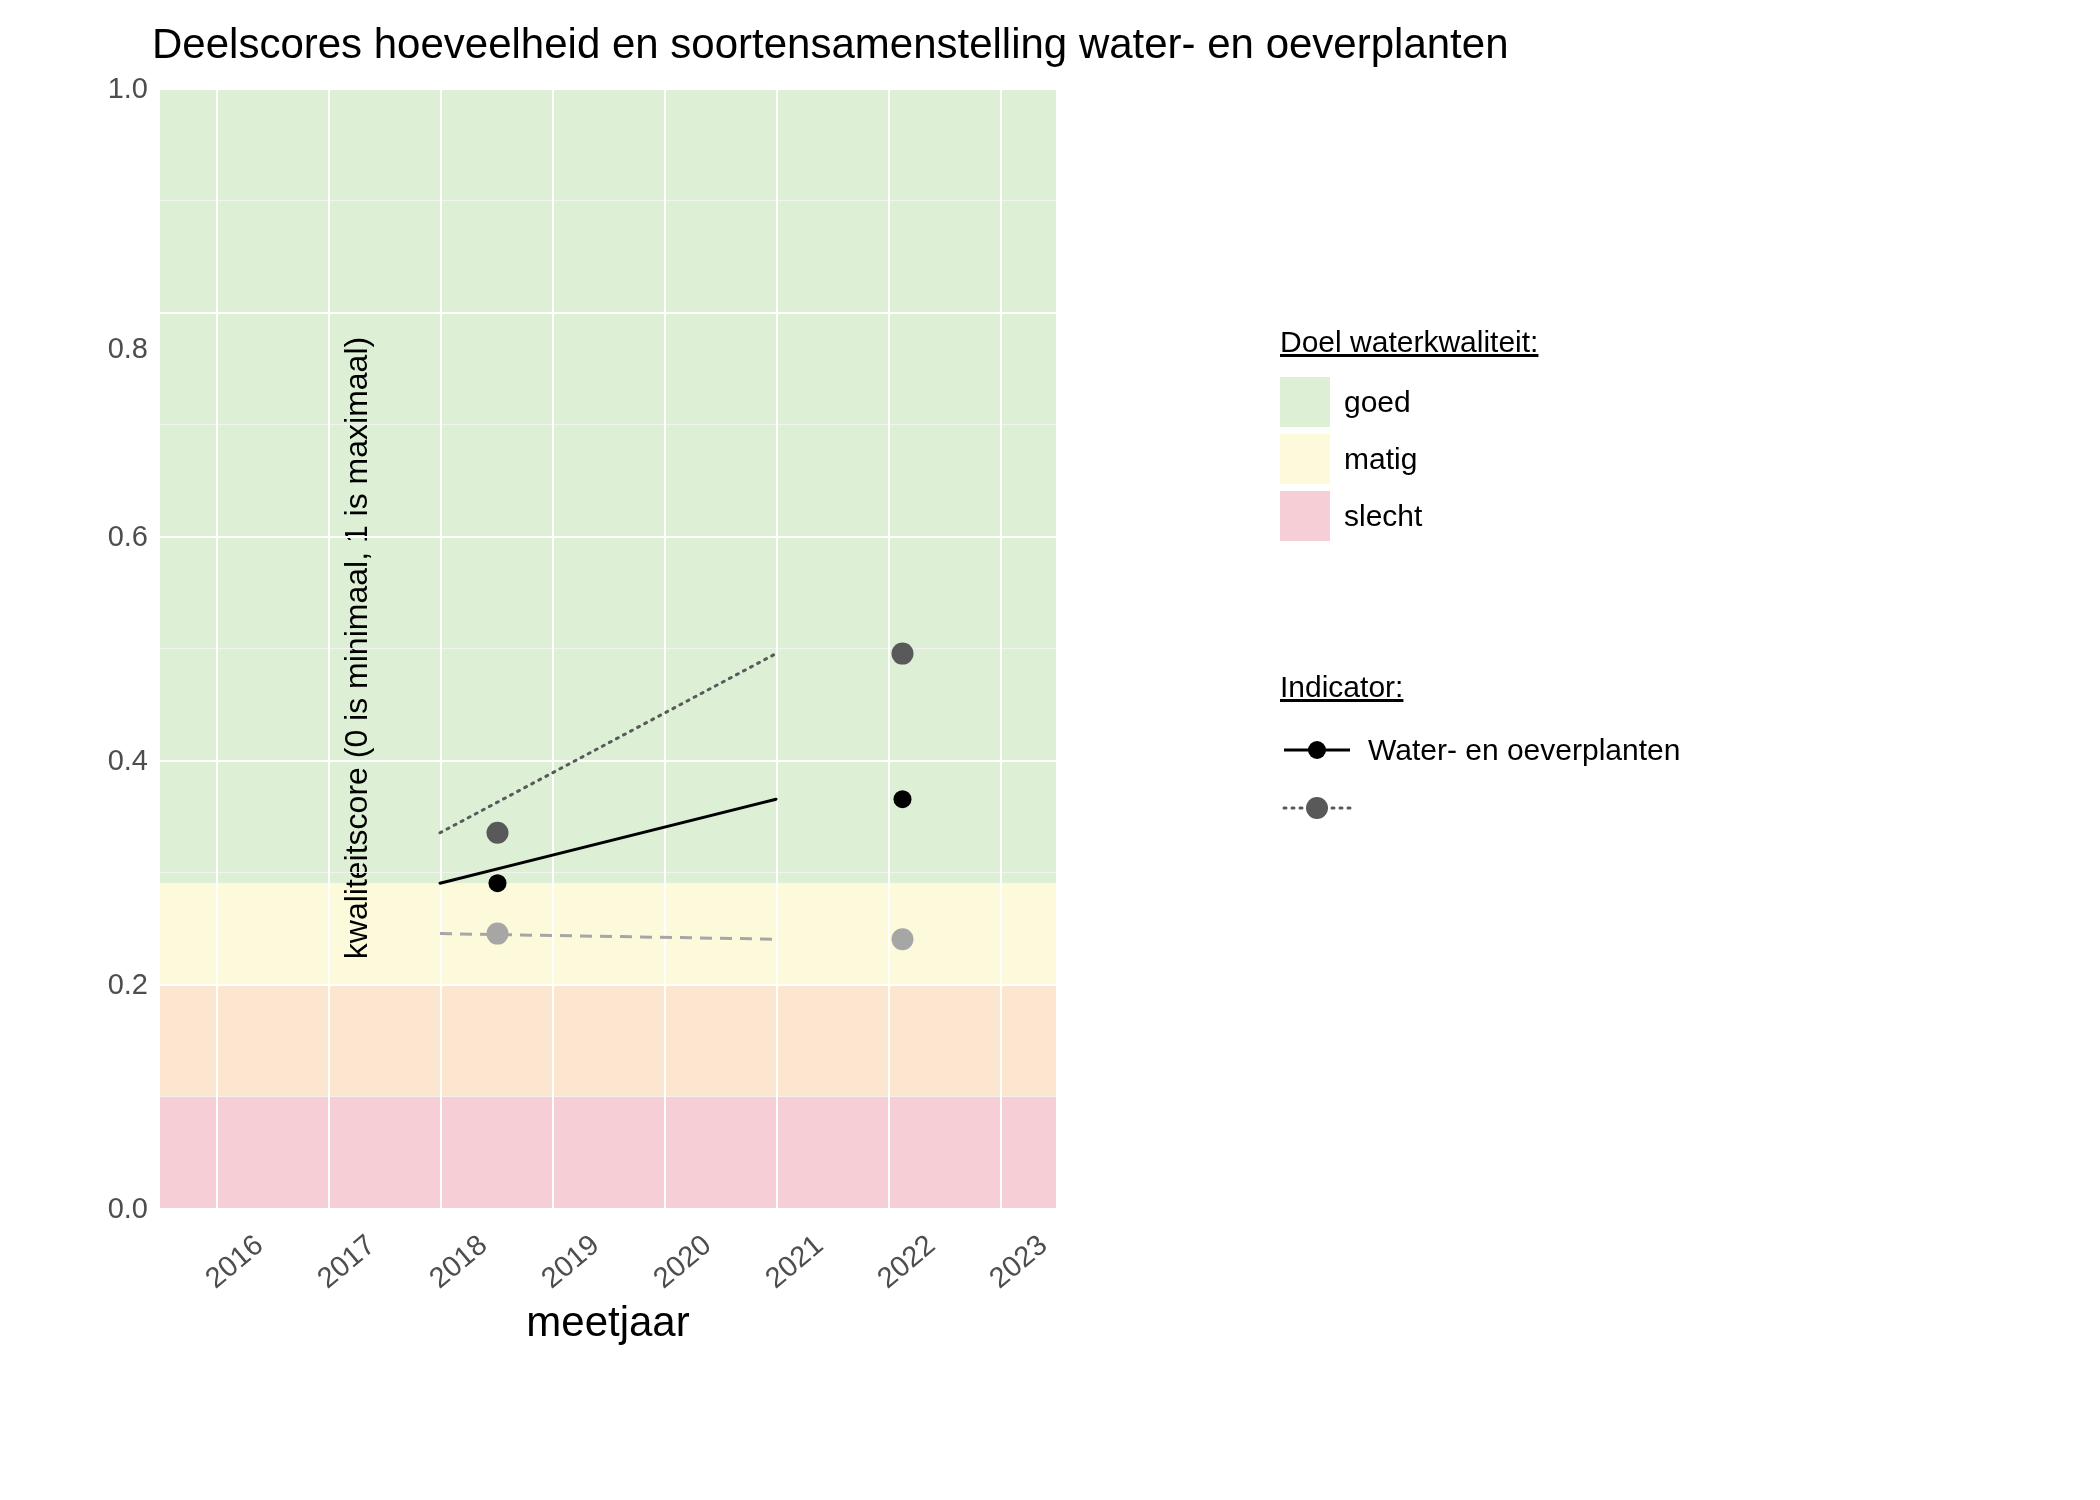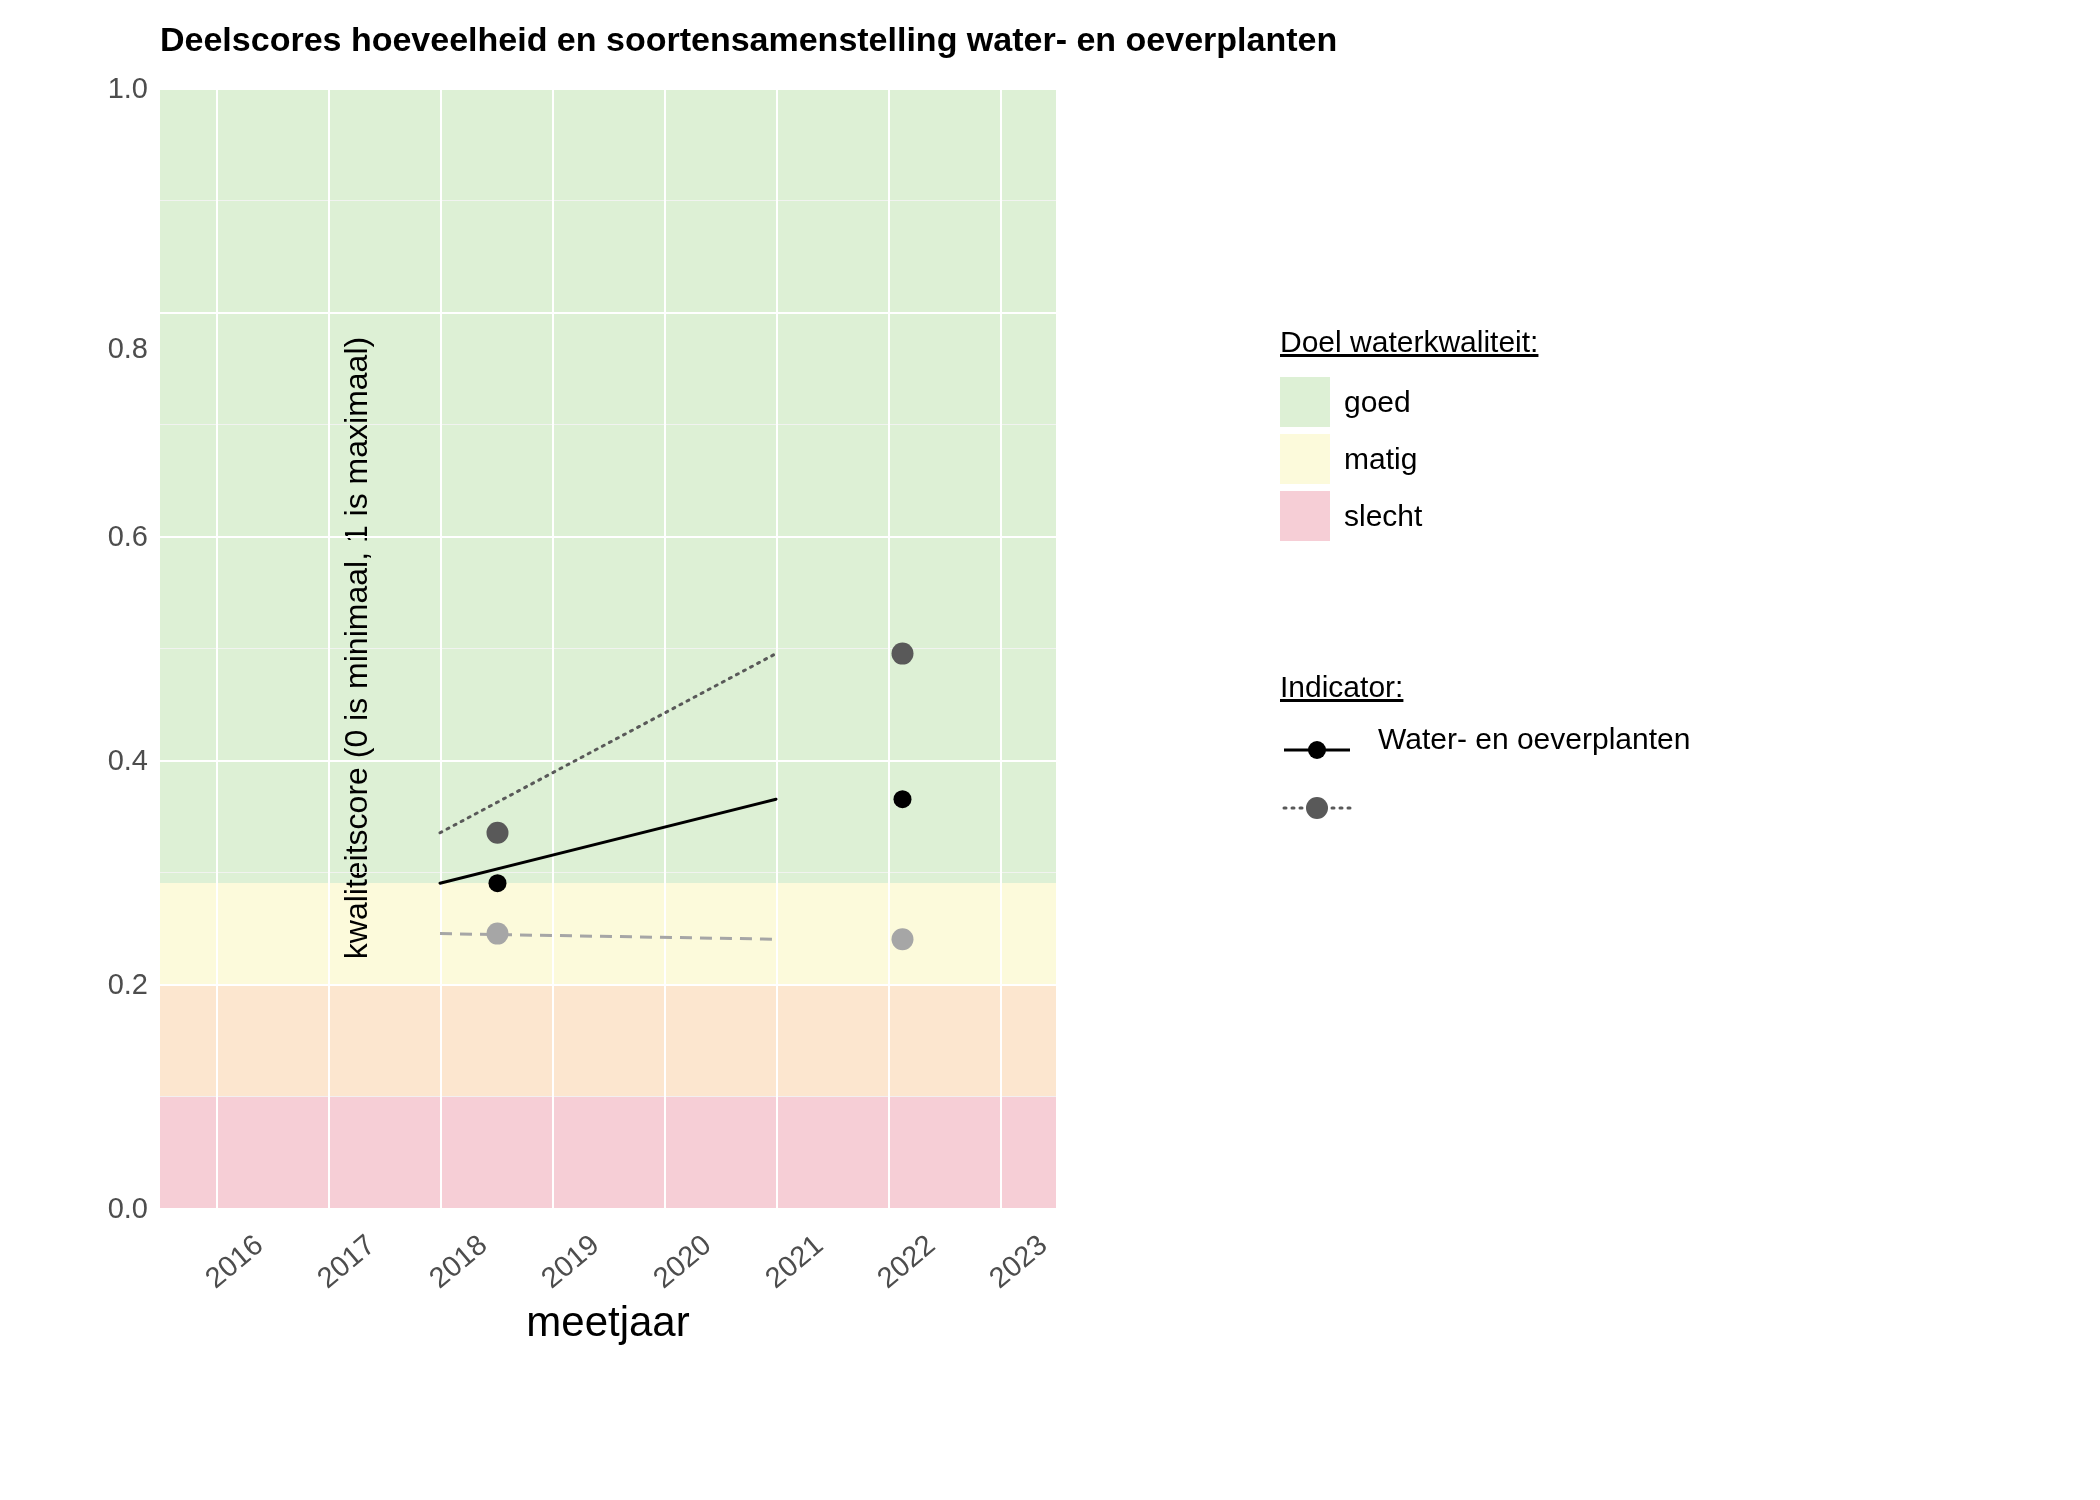--- a/index.html
+++ b/index.html
@@ -8,24 +8,24 @@
     font-family: Arial, Helvetica, sans-serif;
     background: white;
   }
   .chart-container {
     width: 2060px;
     height: 1460px;
     position: relative;
     background: white;
   }
   .title {
-    font-size: 34px;
-    font-weight: bold;
-    position: absolute;
-    left: 140px;
+    font-size: 42px;
+    font-weight: normal;
+    position: absolute;
+    left: 132px;
     top: 0;
   }
   .plot-area {
     position: absolute;
     left: 140px;
     top: 68px;
     width: 896px;
     height: 1120px;
     background: #ebebeb;
   }
@@ -119,23 +119,23 @@
     margin-right: 14px;
   }
   .legend-indicator {
     position: absolute;
     left: 1260px;
     top: 650px;
     font-size: 30px;
   }
   .ind-row {
     display: flex;
+    align-items: center;
     margin-bottom: 2px;
     height: 56px;
-    gap: 10px;
   }
   .ind-sample {
     width: 74px;
     height: 56px;
     position: relative;
     margin-right: 14px;
     background: #ffffff;
   }
   .series-svg {
     position: absolute;

